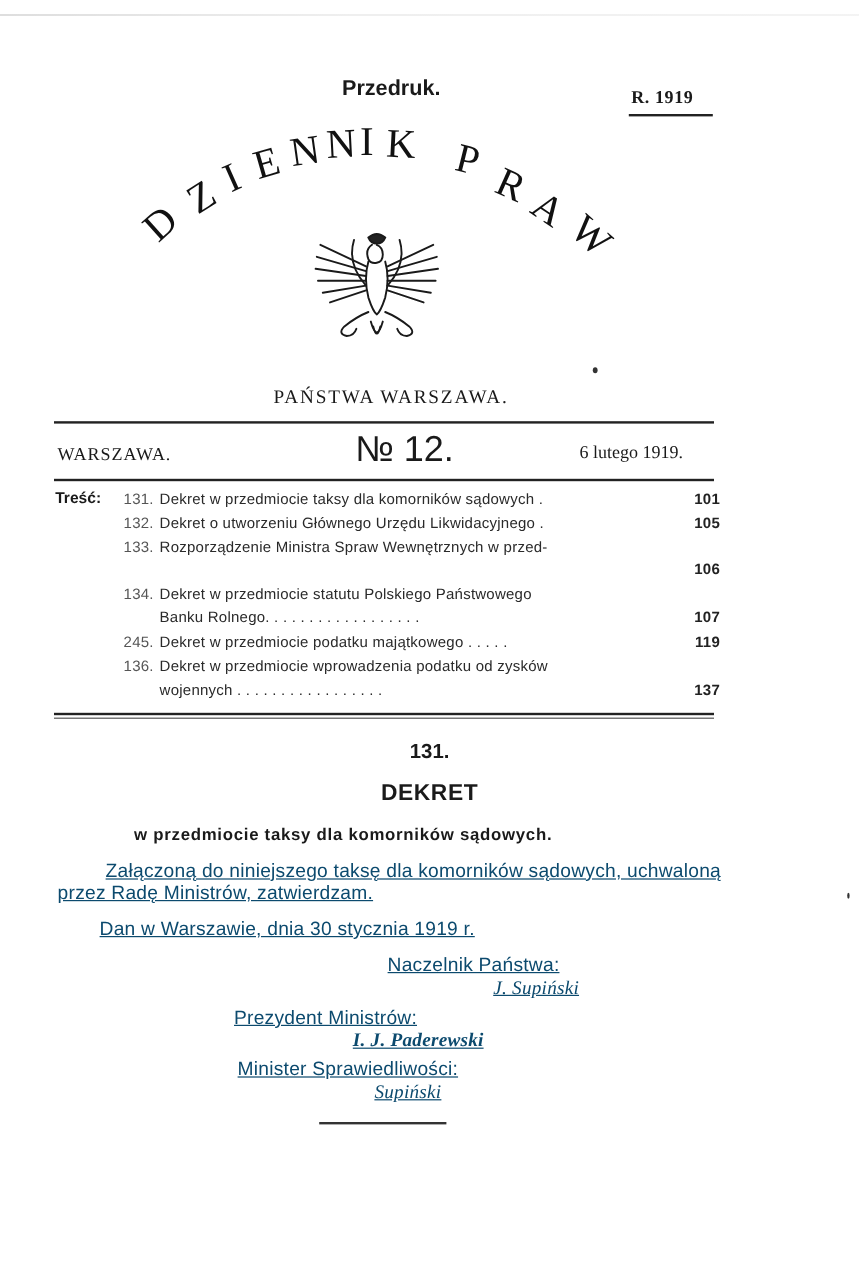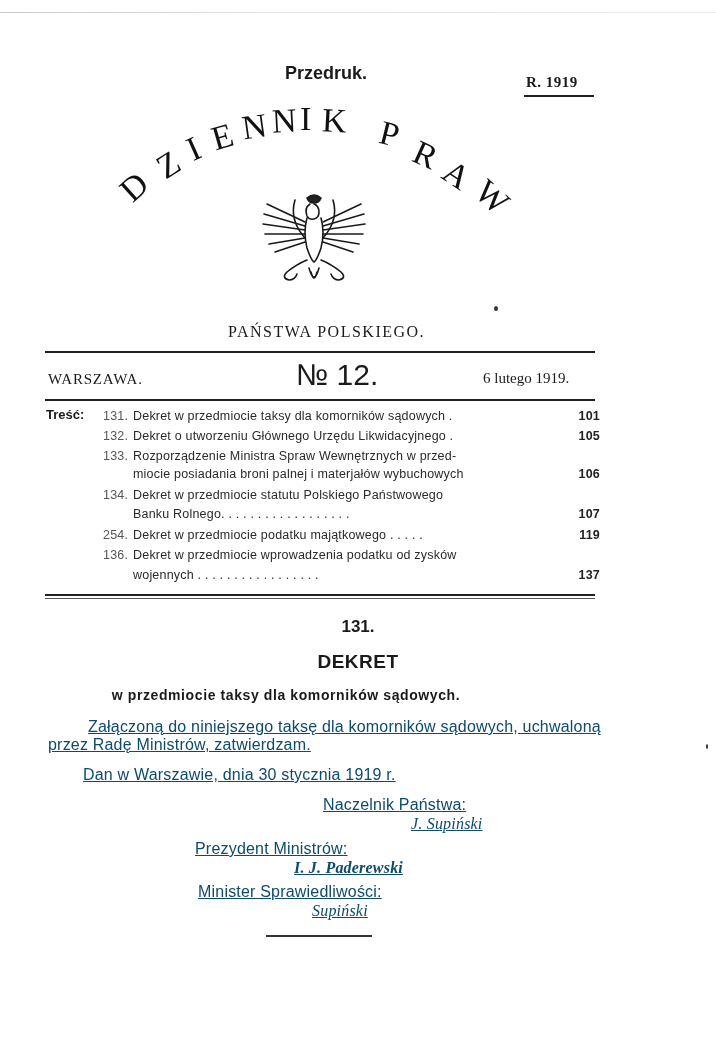--- a/index.html
+++ b/index.html
@@ -169,21 +169,21 @@
     <path d="M78 12 q6 20 -10 38"></path>
 
     <path d="M52 72 q-10 4 -20 12 q-6 6 2 8 q6 0 8 -6"></path>
     <path d="M66 72 q10 4 20 12 q6 6 -2 8 q-6 0 -8 -6"></path>
 
     <path d="M54 80 q5 18 10 0"></path>
     <path d="M56 84 q3 12 6 0"></path>
   </g>
 </svg>
 
-<div id="subtitle" class="abs">PAŃSTWA POLSKIEGO.</div>
+<div id="subtitle" class="abs">PAŃSTWA WARSZAWA.</div>
 
 <div id="rule-1" class="abs rule"></div>
 <div id="city" class="abs">WARSZAWA.</div>
 <div id="issue-no" class="abs">№ 12.</div>
 <div id="issue-date" class="abs">6 lutego 1919.</div>
 <div id="rule-2" class="abs rule"></div>
 
 <div id="toc-label" class="abs">Treść:</div>
 
 <div class="toc-row" style="top:409px;">
@@ -191,32 +191,31 @@
   <span class="toc-page">101</span>
 </div>
 <div class="toc-row" style="top:429px;">
   <span class="toc-num">132.</span><span>Dekret o utworzeniu Głównego Urzędu Likwidacyjnego .</span>
   <span class="toc-page">105</span>
 </div>
 <div class="toc-row" style="top:449px;">
   <span class="toc-num">133.</span><span>Rozporządzenie Ministra Spraw Wewnętrznych w przed-</span>
 </div>
 <div class="toc-row" style="top:467px;">
-  <span class="toc-cont">miocie posiadania broni palnej i materjałów wybuchowych</span>
   <span class="toc-page">106</span>
 </div>
 <div class="toc-row" style="top:488px;">
   <span class="toc-num">134.</span><span>Dekret w przedmiocie statutu Polskiego Państwowego</span>
 </div>
 <div class="toc-row" style="top:507px;">
   <span class="toc-cont">Banku Rolnego. . . . . . . . . . . . . . . . . .</span>
   <span class="toc-page">107</span>
 </div>
 <div class="toc-row" style="top:528px;">
-  <span class="toc-num">254.</span><span>Dekret w przedmiocie podatku majątkowego . . . . .</span>
+  <span class="toc-num">245.</span><span>Dekret w przedmiocie podatku majątkowego . . . . .</span>
   <span class="toc-page">119</span>
 </div>
 <div class="toc-row" style="top:548px;">
   <span class="toc-num">136.</span><span>Dekret w przedmiocie wprowadzenia podatku od zysków</span>
 </div>
 <div class="toc-row" style="top:568px;">
   <span class="toc-cont">wojennych . . . . . . . . . . . . . . . . .</span>
   <span class="toc-page">137</span>
 </div>
 

